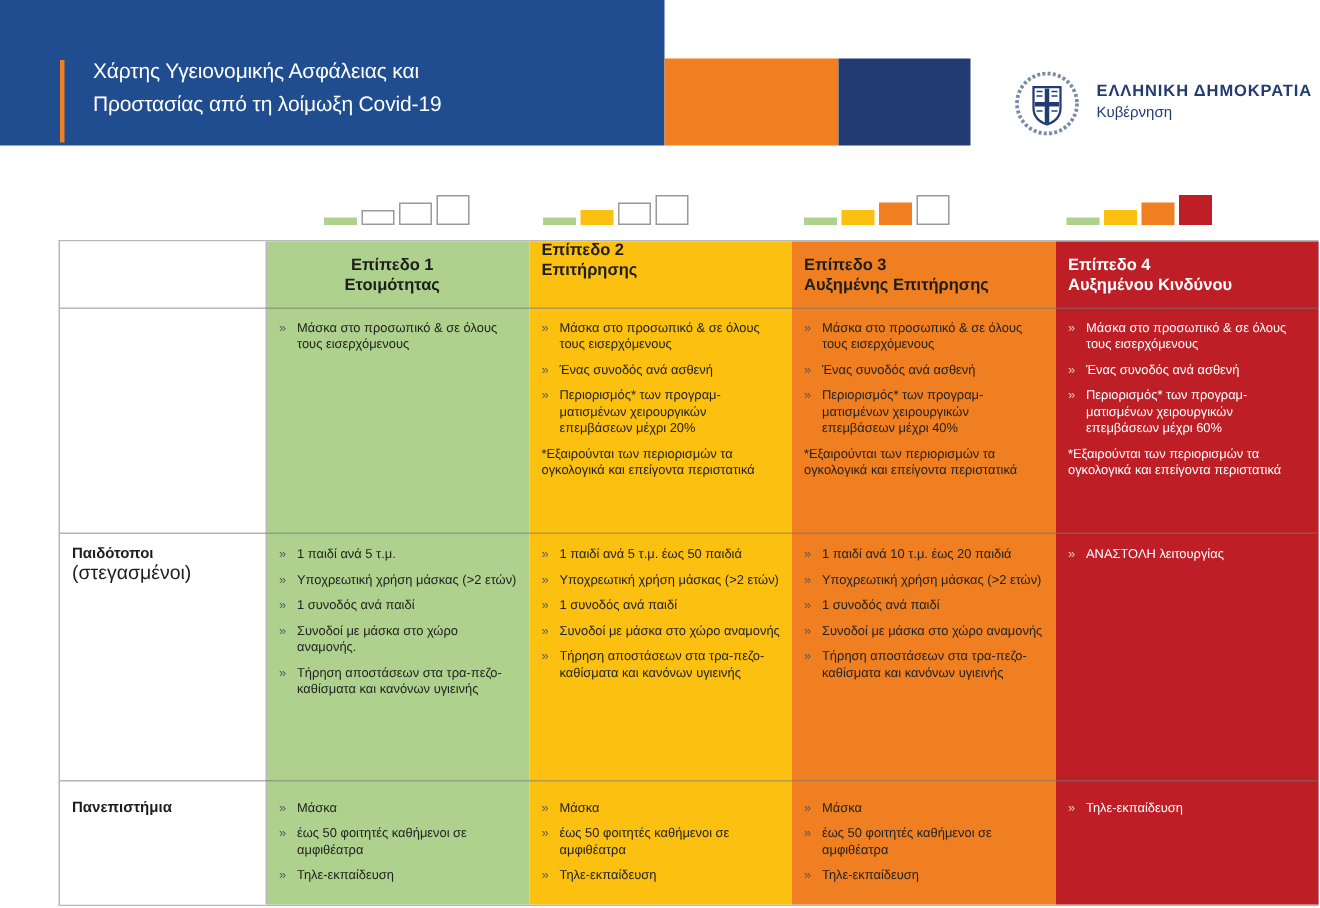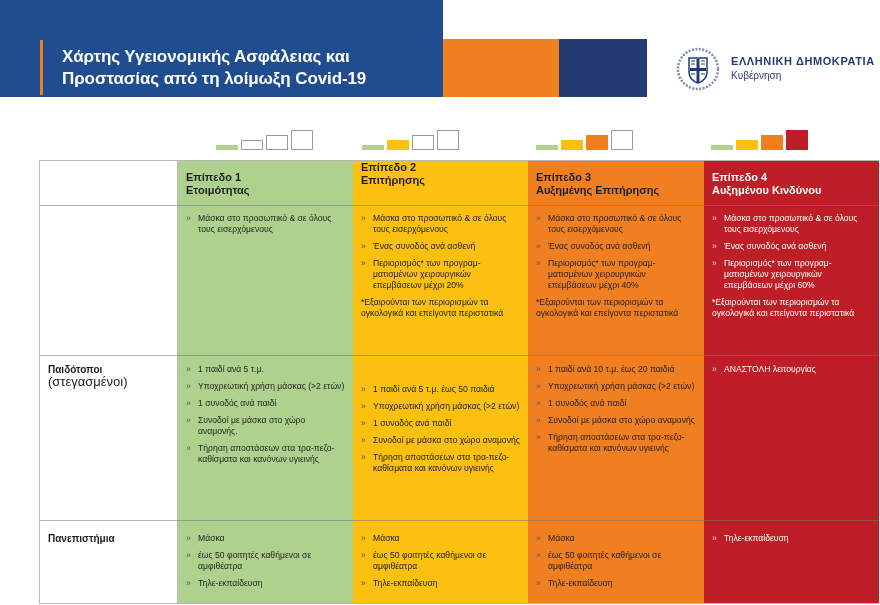--- a/index.html
+++ b/index.html
@@ -1,21 +1,21 @@
 <!DOCTYPE html>
 <html><head>
 <meta charset="utf-8">
 <style>
   * { box-sizing: border-box; margin: 0; padding: 0; }
   html, body { width: 880px; height: 605px; background: #ffffff; overflow: hidden; }
   body { font-family: "Liberation Sans", "DejaVu Sans", sans-serif; color: #222; position: relative; }
 
   .banner-blue { position: absolute; left: 0; top: 0; width: 443px; height: 97px; background: #1f4d8f; }
   .banner-accent { position: absolute; left: 40px; top: 40px; width: 3px; height: 55px; background: #f07f22; }
-  .banner-title { position: absolute; left: 62px; top: 46px; color: #ffffff; font-size: 17px; font-weight: bold; line-height: 22px; letter-spacing: -0.1px; }
+  .banner-title { position: absolute; left: 62px; top: 36px; color: #ffffff; font-size: 14px; font-weight: normal; line-height: 22px; letter-spacing: -0.1px; }
   .banner-orange { position: absolute; left: 443px; top: 39px; width: 116px; height: 58px; background: #f07f22; }
   .banner-navy { position: absolute; left: 559px; top: 39px; width: 88px; height: 58px; background: #223c73; }
 
   .gov-logo { position: absolute; left: 675px; top: 46px; width: 46px; height: 46px; }
   .gov-name { position: absolute; left: 731px; top: 55px; color: #223c73; font-size: 11px; font-weight: bold; letter-spacing: 0.6px; }
   .gov-sub { position: absolute; left: 731px; top: 70px; color: #223c73; font-size: 10px; }
 
   .meter { position: absolute; top: 128px; height: 22px; display: flex; align-items: flex-end; gap: 3px; }
   .bar { width: 22px; border: 1px solid #9a9a9a; background: #fff; }
   .bar.filled { border: none; }
@@ -100,21 +100,21 @@
   <div class="col col-label"></div>
   <div class="col col-1"></div>
   <div class="col col-2"></div>
   <div class="col col-3"></div>
   <div class="col col-4"></div>
 
   <div class="hline" style="top:44px;"></div>
   <div class="hline" style="top:194px;"></div>
   <div class="hline" style="top:359px;"></div>
 
-  <div class="cell head-cell" style="left:138px;top:10px;width:167px;">
+  <div class="cell head-cell" style="left:138px;top:10px;width:167px;text-align:center;">
     <div>Επίπεδο 1</div>
     <div>Ετοιμότητας</div>
   </div>
   <div class="cell head-cell" style="left:313px;top:0;width:175px;">
     <div>Επίπεδο 2</div>
     <div>Επιτήρησης</div>
   </div>
   <div class="cell head-cell" style="left:488px;top:10px;width:184px;">
     <div>Επίπεδο 3</div>
     <div>Αυξημένης Επιτήρησης</div>
@@ -160,21 +160,21 @@
   </div>
   <div class="cell" style="left:138px;top:203px;width:175px;">
     <ul class="items">
       <li>1 παιδί ανά 5 τ.μ.</li>
       <li>Υποχρεωτική χρήση μάσκας (&gt;2 ετών)</li>
       <li>1 συνοδός ανά παιδί</li>
       <li>Συνοδοί με μάσκα στο χώρο αναμονής.</li>
       <li>Τήρηση αποστάσεων στα τρα-πεζο-καθίσματα και κανόνων υγιεινής</li>
     </ul>
   </div>
-  <div class="cell" style="left:313px;top:203px;width:175px;margin-top:20px;">
+  <div class="cell" style="left:313px;top:203px;width:175px;">
     <ul class="items">
       <li>1 παιδί ανά 5 τ.μ. έως 50 παιδιά</li>
       <li>Υποχρεωτική χρήση μάσκας (&gt;2 ετών)</li>
       <li>1 συνοδός ανά παιδί</li>
       <li>Συνοδοί με μάσκα στο χώρο αναμονής</li>
       <li>Τήρηση αποστάσεων στα τρα-πεζο-καθίσματα και κανόνων υγιεινής</li>
     </ul>
   </div>
   <div class="cell" style="left:488px;top:203px;width:176px;">
     <ul class="items">

